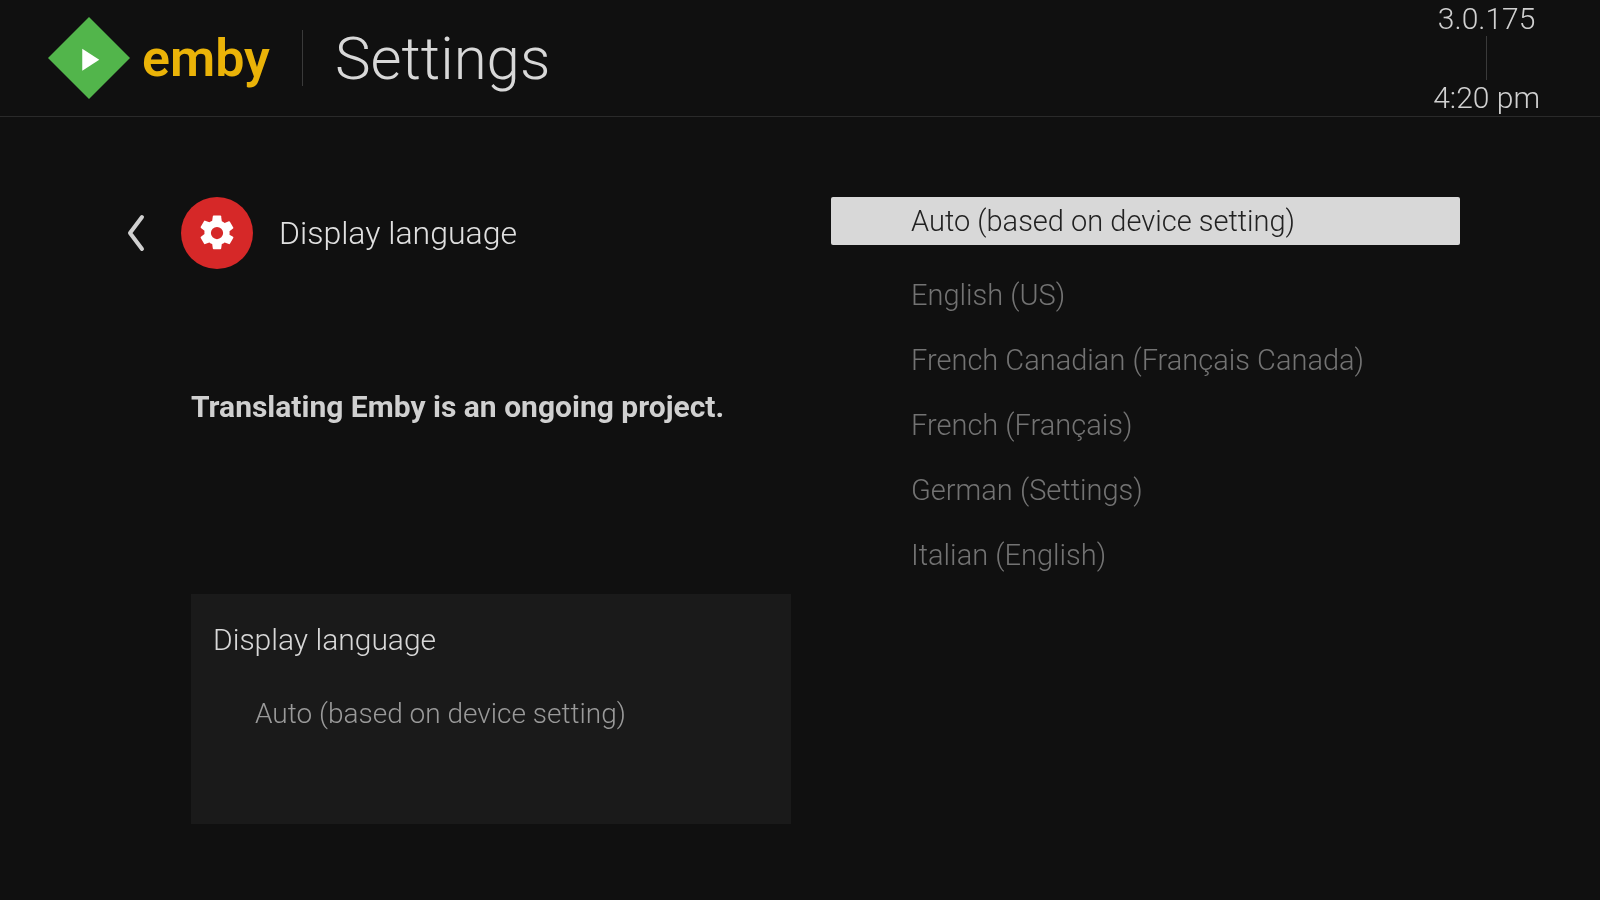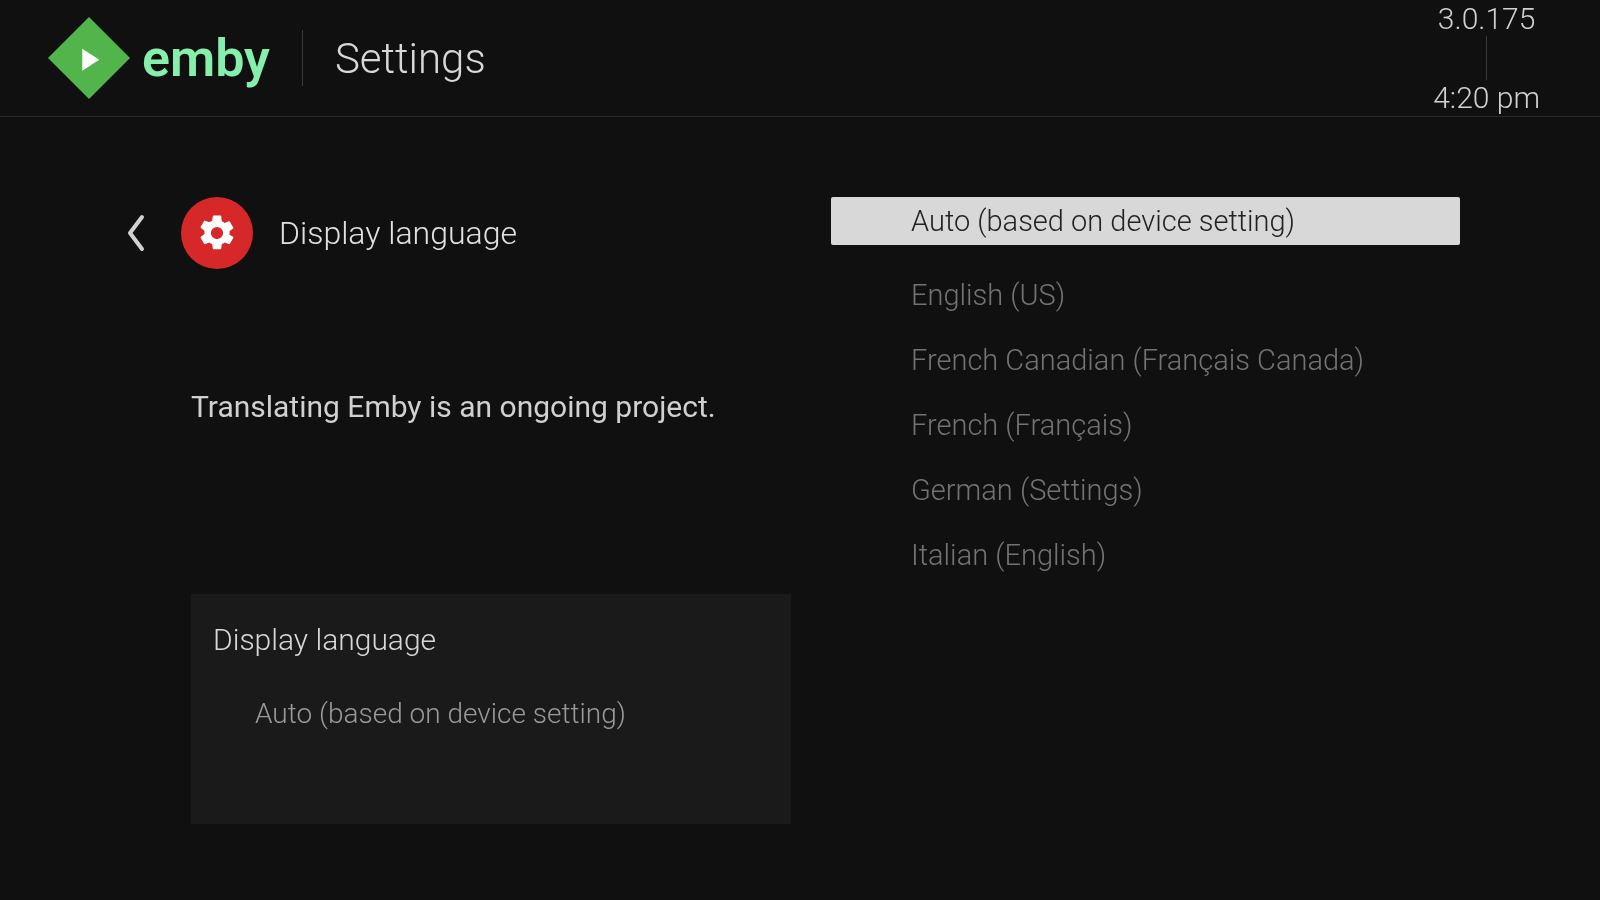--- a/index.html
+++ b/index.html
@@ -43,32 +43,32 @@
       width: 0;
       height: 0;
       border-left: 17px solid #fff;
       border-top: 11px solid transparent;
       border-bottom: 11px solid transparent;
       margin-left: 5px;
     }
     .logo-text {
       font-size: 52px;
       font-weight: 600;
-      color: #86efac;
+      color: #eab308;
       margin-left: 24px;
       letter-spacing: 0px;
     }
     .header-divider {
       width: 1px;
       height: 56px;
       background: #3a3a3a;
       margin: 0 32px;
     }
     .page-title {
-      font-size: 42px;
+      font-size: 60px;
       color: #d8d8d8;
       font-weight: 300;
     }
     .header-right {
       margin-left: auto;
       display: flex;
       align-items: center;
       font-size: 30px;
       color: #d0d0d0;
       font-weight: 300;
@@ -126,21 +126,21 @@
       font-size: 32px;
       color: #e0e0e0;
       font-weight: 300;
       margin-left: 6px;
     }
     .description {
       font-size: 30px;
       color: #d0d0d0;
       margin-top: 120px;
       margin-left: 70px;
-      font-weight: 400;
+      font-weight: 700;
     }
     .card {
       margin-top: 170px;
       margin-left: 70px;
       width: 600px;
       padding: 28px 22px 94px 22px;
       background: #1a1a1a;
     }
     .card-title {
       font-size: 30px;

